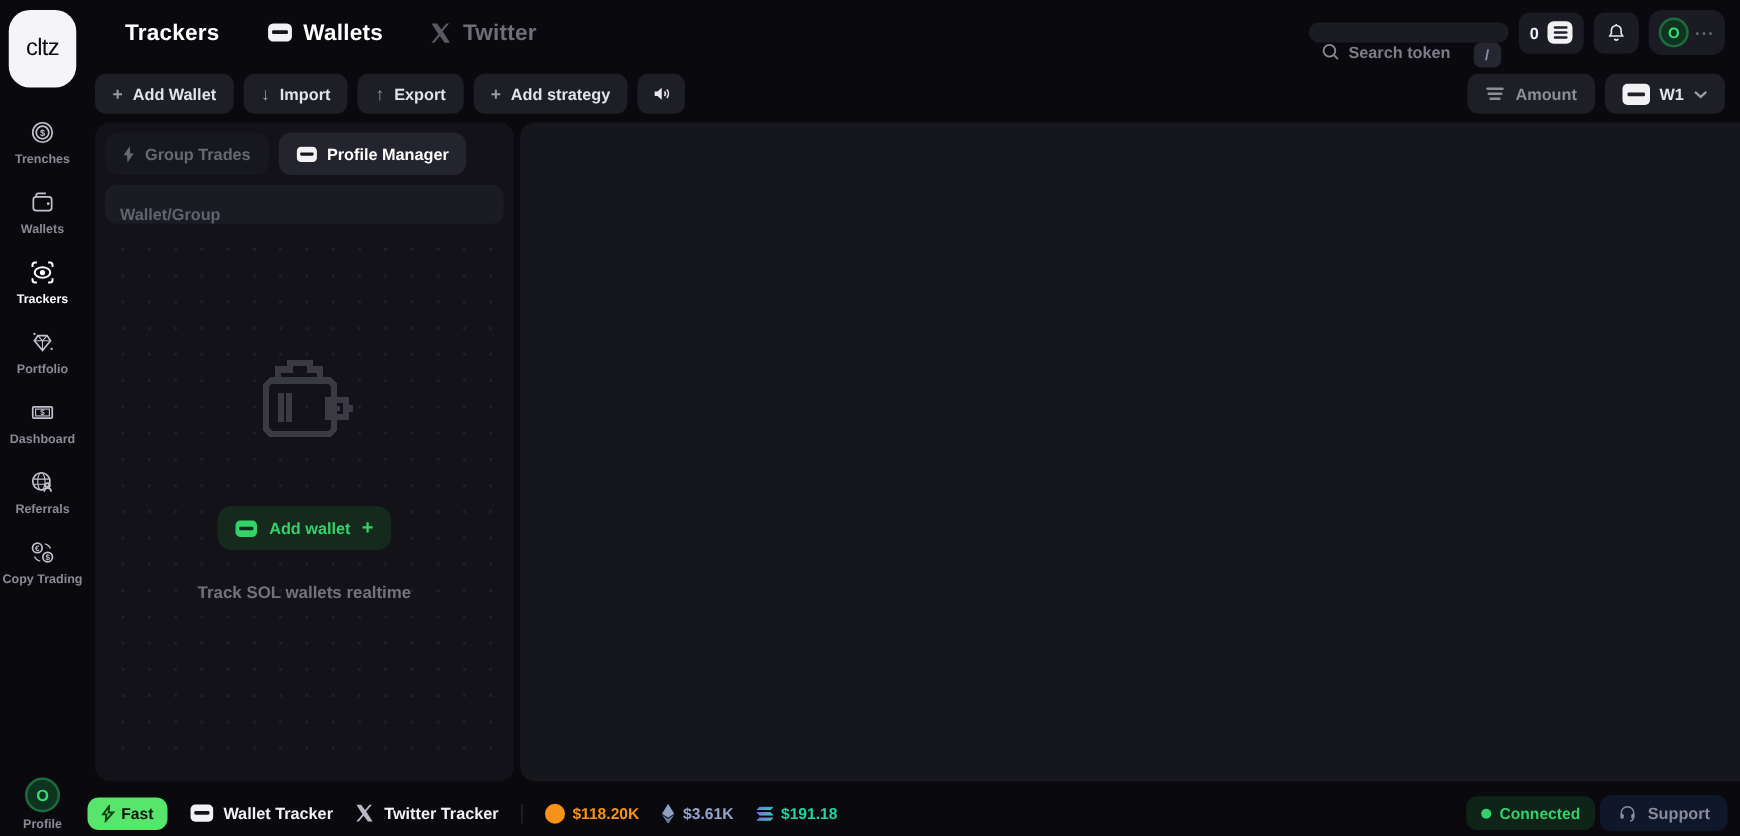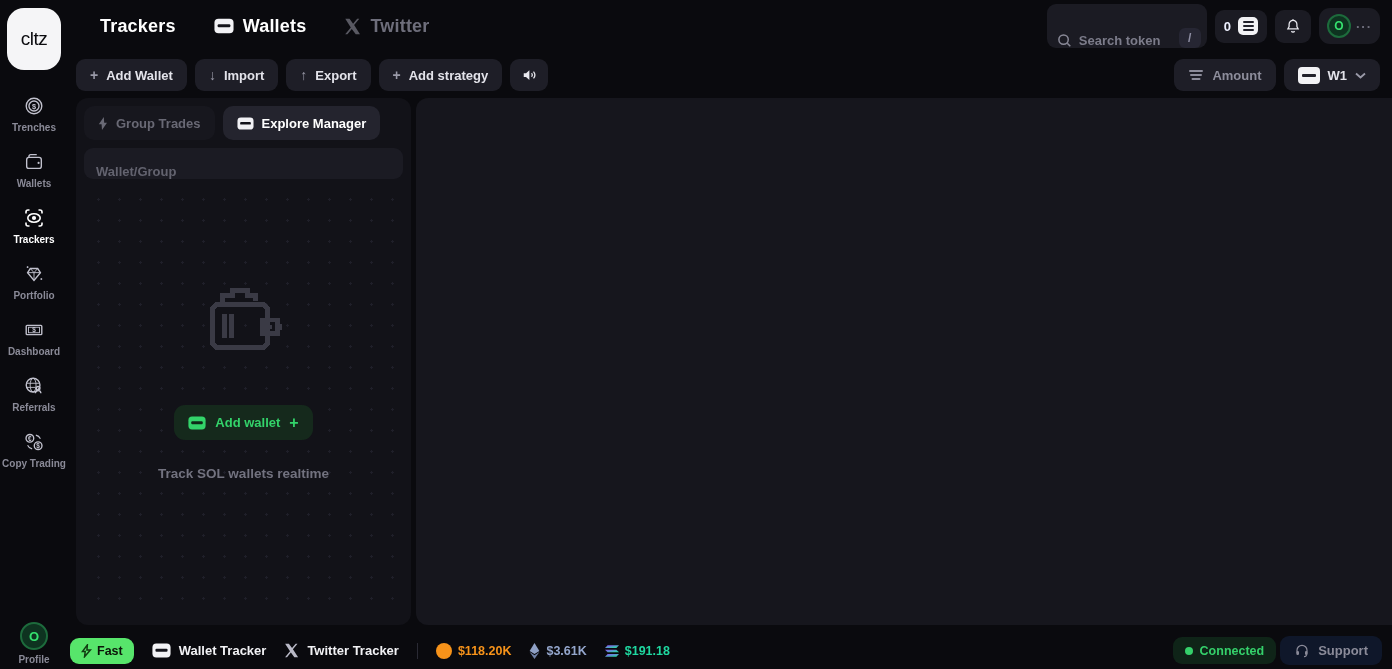--- a/index.html
+++ b/index.html
@@ -52,22 +52,22 @@
   .main { flex:1; display:flex; flex-direction:column; height:669px; min-width:0; }
 
   
   .header { height:52px; display:flex; align-items:center; padding:0 12px 0 32px; }
   .nav { display:flex; align-items:center; gap:38px; }
   .nav-item { display:flex; align-items:center; gap:9px; font-size:18px; font-weight:800; color:#ffffff; cursor:pointer; letter-spacing:0.2px; }
   .nav-item.dim { color:#6e6e7b; }
   .nav-item.dim svg { opacity:0.55; }
   .header-right { margin-left:auto; display:flex; align-items:center; gap:8px; }
   .searchbox {
-    width:160px; height:44px; background:#1b1b23; border-radius:9px;
-    display:flex; align-items:flex-end; padding:4px 6px 0 10px; cursor:text;
+    width:160px; height:16px; background:#1b1b23; border-radius:9px;
+    display:flex; align-items:flex-start; padding:16px 6px 0 10px; cursor:text;
   }
   .searchbox .ph { color:#7c7c8a; font-size:13px; font-weight:700; margin-left:7px; flex:1; }
   .kbd {
     width:22px; height:20px; background:#262633; border-radius:6px;
     display:flex; align-items:center; justify-content:center;
     color:#8f8fa4; font-size:12px; font-weight:700;
   }
   .pill-btn {
     height:33px; background:#1b1b23; border-radius:9px;
     display:flex; align-items:center; justify-content:center; gap:7px;
@@ -392,21 +392,21 @@
           </span>
           <span>Group Trades</span>
         </div>
         <div class="tab active">
           <span>
             <svg width="17" height="13" viewBox="0 0 22 17">
                 <rect x="0.5" y="0.5" width="21" height="16" rx="4.5" fill="#f2f2f5"></rect>
                 <rect x="4" y="6.5" width="14" height="3.4" rx="1.2" fill="#14141b"></rect>
               </svg>
           </span>
-          <span>Explore Manager</span>
+          <span>Profile Manager</span>
         </div>
       </div>
 
       <div class="filter-input">
         <span>Wallet/Group</span>
       </div>
 
       <div class="empty-area">
         <svg class="pixel-wallet" width="86" height="78" viewBox="0 0 88 80" fill="none" stroke="#3a3a45" stroke-width="5" shape-rendering="crispEdges">
           <path d="M22 24V15h10v-5h16v5h8v6"></path>

